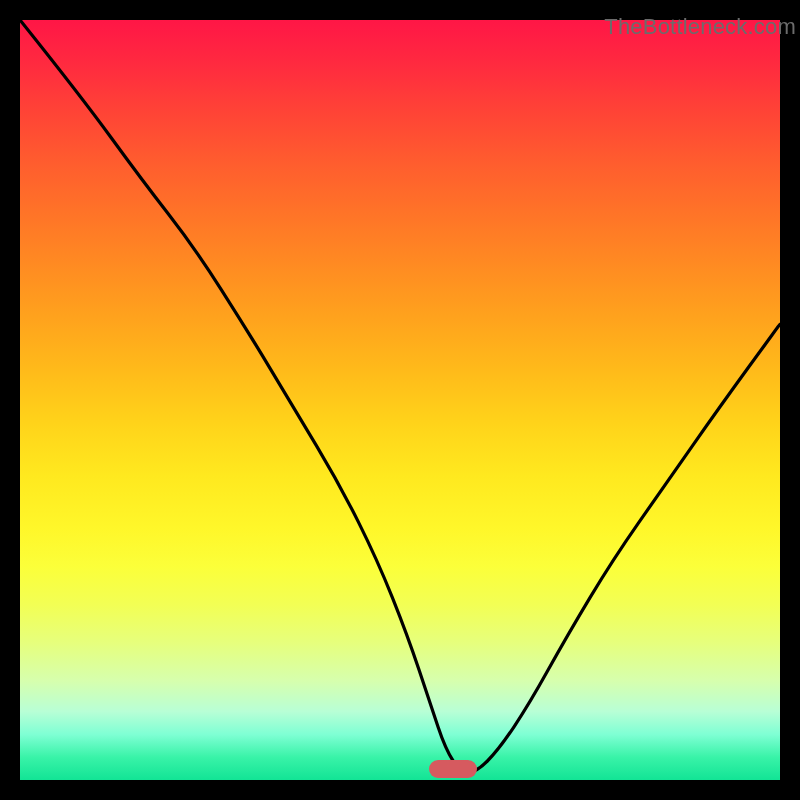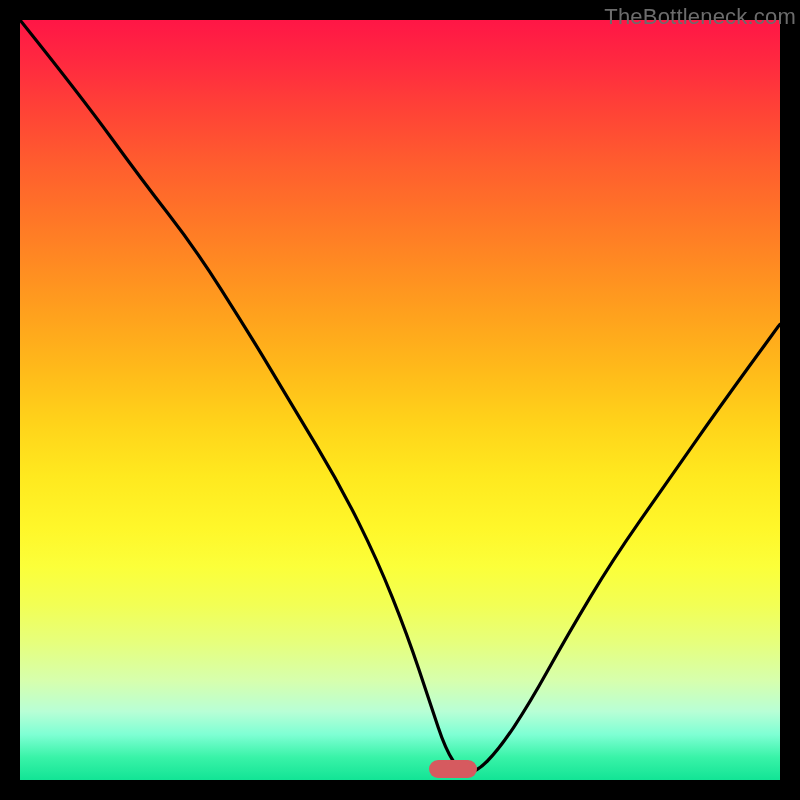--- a/index.html
+++ b/index.html
@@ -56,21 +56,21 @@
     width: 760px;
     height: 760px;
   }
   .marker {
     position: absolute;
     background: #d65a5f;
     border-radius: 10px;
   }
   .watermark {
     position: absolute;
-    top: 4px;
+    top: 14px;
     right: 4px;
     color: #6c6c6c;
     font-size: 22px;
     font-weight: 500;
     letter-spacing: 0.2px;
     user-select: none;
   }
 </style>
 </head>
 <body>

